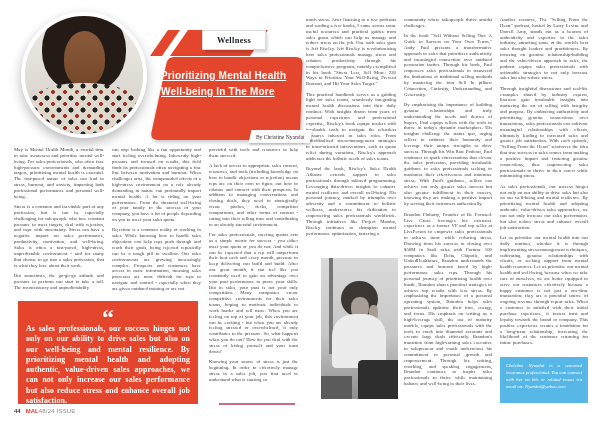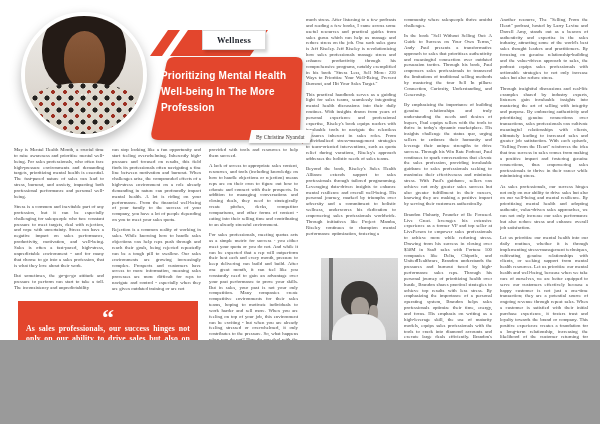--- a/index.html
+++ b/index.html
@@ -1,16 +1,16 @@
 <!DOCTYPE html>
 <html><head>
 <meta charset="utf-8">
 <style>
   html,body{margin:0;padding:0;background:#9a9a9a;}
-  .page{position:relative;width:600px;height:340px;background:#ffffff;overflow:hidden;
+  .page{position:relative;width:600px;height:424px;background:#ffffff;overflow:hidden;
         font-family:"Liberation Serif",serif;}
 
   
   .ribbon-svg{position:absolute;left:130px;top:18px;width:200px;height:135px;z-index:2;}
   .photo-circle{position:absolute;left:21px;top:12px;width:118px;height:118px;border-radius:50%;
         border:4px solid #fff;box-shadow:0 5px 12px rgba(0,0,0,.28);overflow:hidden;background:#e8e5e0;z-index:1;}
   .photo-circle .bg{position:absolute;inset:0;background:linear-gradient(180deg,#efedea 0%,#ded9d2 60%,#c9c2b8 100%);}
   .photo-circle .hair{position:absolute;left:14%;top:-8%;width:72%;height:74%;background:#241b16;border-radius:48%;}
   .photo-circle .face{position:absolute;left:33%;top:13%;width:35%;height:47%;
         background:linear-gradient(#8a5a3b,#744728);border-radius:50% 50% 46% 46%;}
@@ -20,21 +20,21 @@
                          radial-gradient(circle at 9px 9px,#9c2f22 1.6px,transparent 2.2px);
         background-size:12px 12px;border-radius:46% 46% 0 0/62% 62% 0 0;}
   .photo-circle .necklace{position:absolute;left:43%;top:56%;width:14%;height:10%;
         border-bottom:2px dotted #f2ede4;border-radius:50%;}
 
   .category-badge{position:absolute;left:202px;top:30px;width:62px;height:18px;z-index:4;
         background:#fff;border:1px solid #d9d9d9;box-shadow:1.5px 2.5px 3px rgba(0,0,0,.18);
         display:flex;align-items:center;justify-content:center;
         font:bold 8.5px "Liberation Serif",serif;color:#20242c;letter-spacing:.3px;}
   .article-title{position:absolute;left:161px;top:68px;width:140px;z-index:4;
-        font:bold 10px/1.6 "Liberation Sans",sans-serif;color:#ffffff;letter-spacing:.2px;}
+        font:bold 10px/1.6 "Liberation Sans",sans-serif;color:#ffffff;letter-spacing:.2px;text-decoration:underline;}
   .byline-badge{position:absolute;left:250px;top:130px;width:61px;height:13px;z-index:4;
         background:#fdfdfd;box-shadow:1px 2px 2px rgba(0,0,0,.2);transform:skewX(-12deg);
         display:flex;align-items:center;justify-content:center;}
   .byline-badge span{transform:skewX(12deg);font:5.6px "Liberation Serif",serif;color:#44413e;white-space:nowrap;}
 
   
   .col{position:absolute;text-align:justify;font-size:4.8px;line-height:1.22;color:#3d3d3d;
        overflow:hidden;word-spacing:.2px;}
   .col p{margin:0 0 4.5px 0;}
   .col-1{left:14px; top:147px;width:90px;height:151px;}
@@ -94,21 +94,20 @@
     <div class="face"></div>
     <div class="blouse"></div>
     <div class="necklace"></div>
   </div>
 
   <div class="category-badge">Wellness</div>
 
   <div class="article-title">
     <div>Prioritizing Mental Health</div>
     <div>Well-being In The More</div>
-    <div>Profession</div>
   </div>
 
   <div class="byline-badge">
     <span>By Christine Nyandat</span>
   </div>
 
   <div class="col col-1">
     <p>May is Mental Health Month, a crucial time to raise awareness and prioritize mental well-being. For sales professionals, who often face high-pressure environments and demanding targets, prioritizing mental health is essential. The fast-paced nature of sales can lead to stress, burnout, and anxiety, impacting both professional performance and personal well-being.</p>
     <p>Stress is a common and inevitable part of any profession, but it can be especially challenging for salespeople who face constant pressure to meet targets, deal with rejection, and cope with uncertainty. Stress can have a negative impact on sales performance, productivity, motivation, and well-being. Sales is often a fast-paced, high-stress, unpredictable environment - and for many that choose to go into a sales profession, that is what they love about their work.</p>
     <p>But sometimes, the go-go-go attitude and pressure to perform can start to take a toll. The inconsistency and unpredictability</p>

